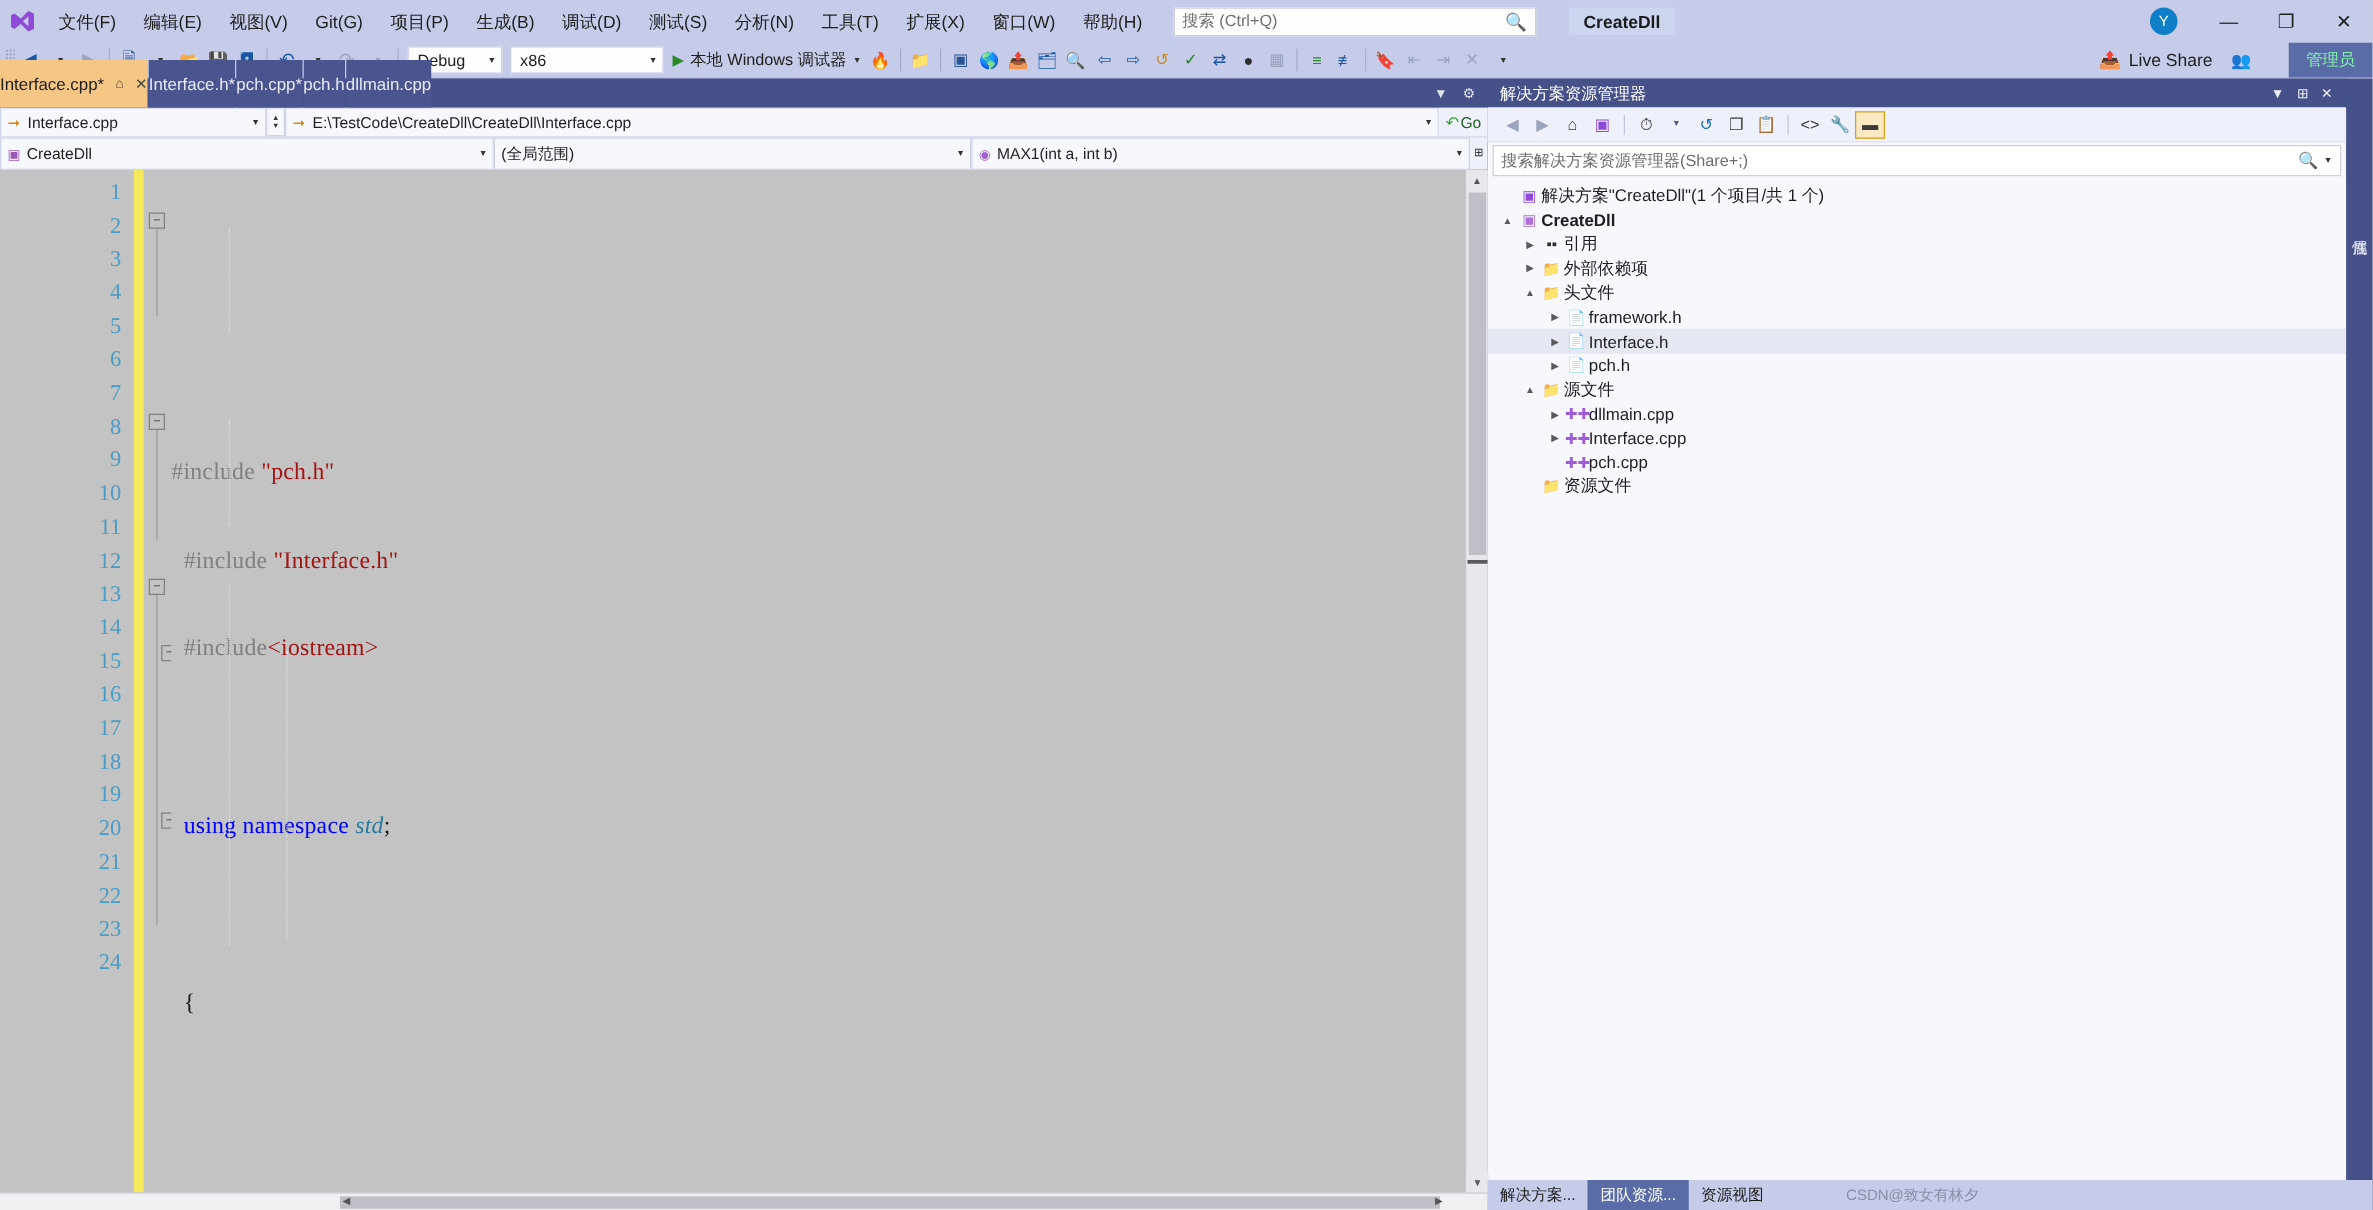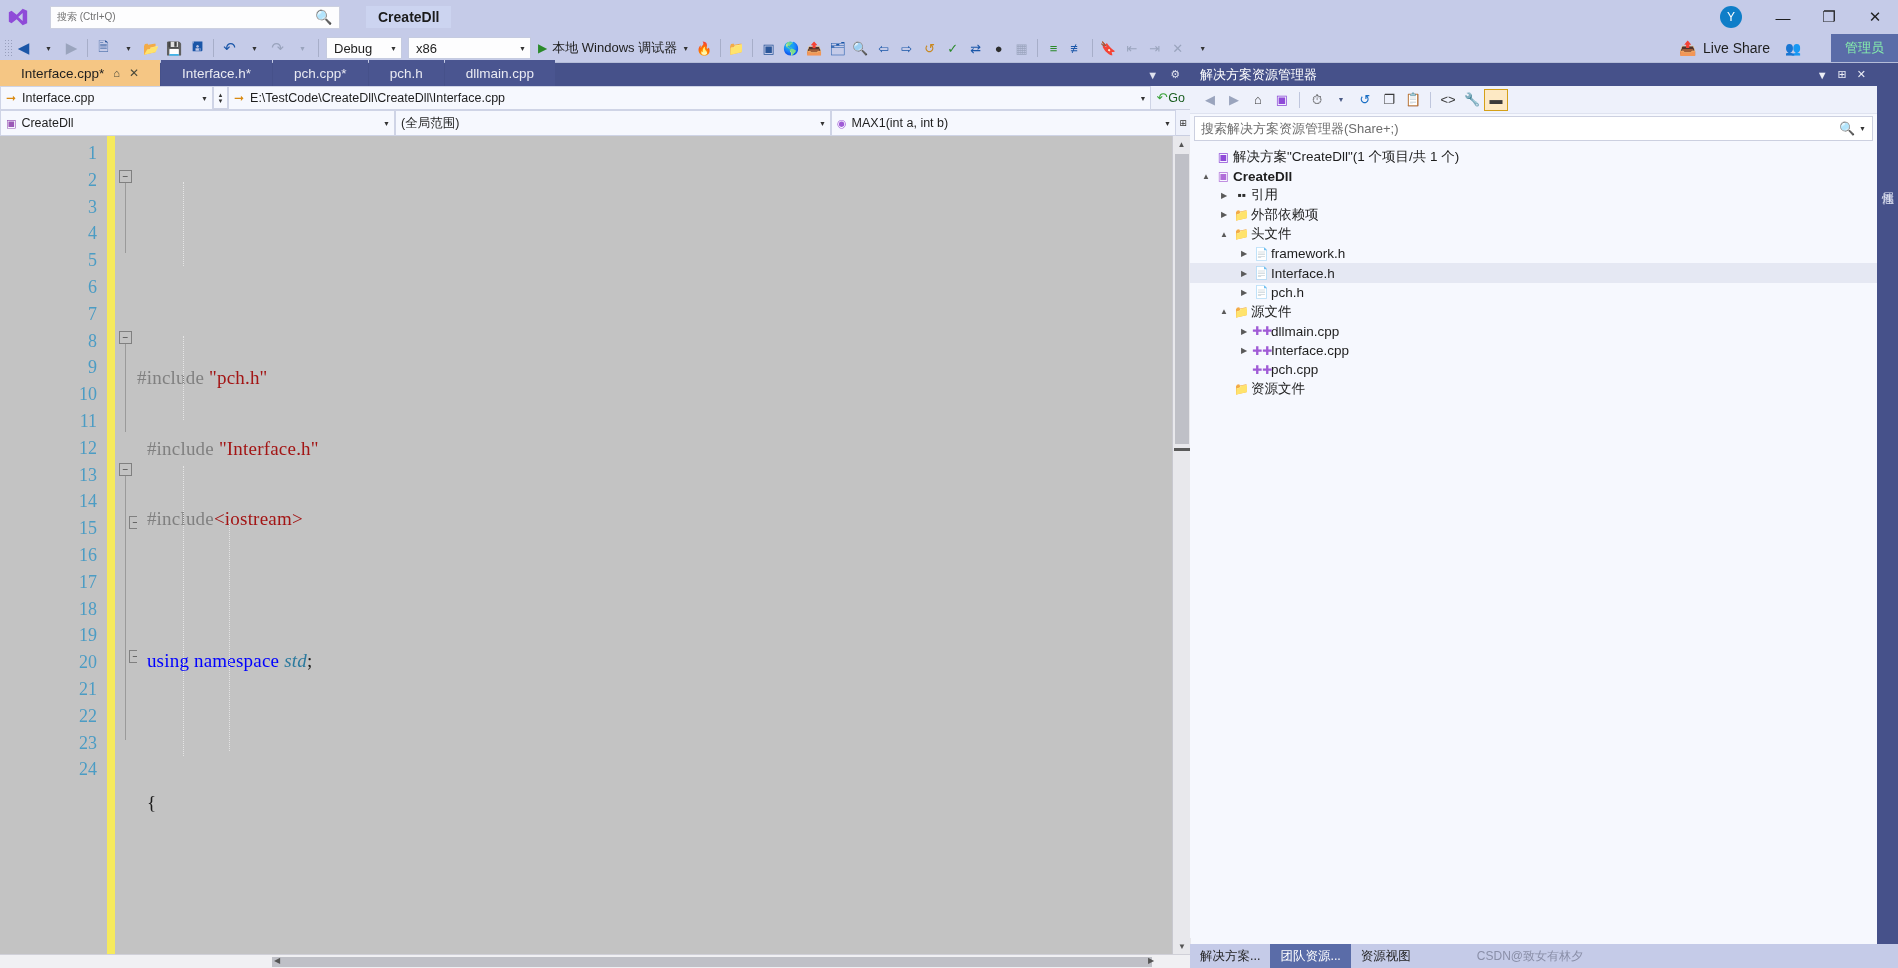--- a/index.html
+++ b/index.html
@@ -22,21 +22,21 @@
   .vs-logo svg { width:20px; height:20px; }
   .menu { display:flex; align-items:center; height:34px; }
   .menu-item {
     padding:0 11px; height:24px; line-height:24px; font-size:14px; color:#1e1e1e;
     cursor:default; white-space:nowrap;
   }
   .searchbox {
     margin-left:14px; width:290px; height:23px; background:#fdfdfe; border:1px solid #ccd0e0;
     display:flex; align-items:center; padding:0 6px; position:relative;
   }
-  .searchbox .ph { color:#717171; font-size:10px; flex:1; }
+  .searchbox .ph { color:#717171; font-size:13px; flex:1; }
   .searchbox .sicon { color:#333; font-size:14px; }
   .doc-title {
     margin-left:26px; font-size:14px; font-weight:bold; color:#1b1b1b;
     background:#ccd4f0; padding:3px 12px;
   }
   .titlebar-right { margin-left:auto; display:flex; align-items:center; height:34px; }
   .avatar {
     width:22px; height:22px; border-radius:50%; background:#0f7ec8; color:#fff;
     font-size:12px; display:flex; align-items:center; justify-content:center; margin-right:18px;
   }
@@ -69,21 +69,21 @@
   .admin-badge { background:#5a6ca8; color:#86efac; font-size:13px; padding:5px 14px; margin-left:14px; }
 
   
   .body { flex:1; display:flex; min-height:0; background:#46518a; }
 
   
   .editor-col { width:1190px; display:flex; flex-direction:column; min-width:0; background:#46518a; }
   .tabstrip { height:23px; display:flex; align-items:flex-end; background:#46518a;
               flex:0 0 23px; position:relative; }
   .tab {
-    height:26px; display:flex; align-items:center; padding:0 21px; font-size:13.5px;
+    height:38px; display:flex; align-items:center; padding:0 0; font-size:13.5px;
     color:#e9eaf2; background:#4a5590; margin-right:1px; white-space:nowrap;
   }
   .tab.active { background:#f5c684; color:#1e1e1e; }
   .tab .tbtn { margin-left:9px; font-size:11px; color:#4a4a3a; }
   .tab .tbtn.x { font-size:12px; }
   .tabstrip .tsright { margin-left:auto; display:flex; align-items:center; height:23px; padding-right:4px; }
   .tabstrip .tsright span { color:#dfe2ee; padding:0 6px; font-size:11px; }
 
   .navrow {
     height:24px; display:flex; align-items:stretch; background:#eef1fb; flex:0 0 24px;
@@ -105,21 +105,21 @@
   .dropsrow { height:26px; display:flex; background:#eef1fb; flex:0 0 26px; align-items:stretch;
               border-bottom:1px solid #c9cee1;}
   .dsel {
     display:flex; align-items:center; background:#f6f8fe; border:1px solid #cfd4e6;
     font-size:12.5px; padding:0 4px 0 5px; height:26px;
   }
   .dsel .ic { margin-right:5px; font-size:11px; }
   .dsel .dv { flex:1; white-space:nowrap; overflow:hidden; }
   .dsel .dc { font-size:7px; color:#333; padding-left:6px; }
   .ds1 { width:395px; }
-  .ds2 { width:436px; }
+  .ds2 { width:382px; }
   .ds3 { flex:1; }
   .dropsrow .pinbox { width:14px; display:flex; align-items:center; justify-content:center;
                        background:#eef1fb; font-size:9px; color:#333; }
 
   .editor-wrap { flex:1; display:flex; min-height:0; background:#c3c3c3; position:relative; }
   .gutter-nums {
     width:107px; background:#c3c3c3; text-align:right; padding-top:4px;
     font-family:"Liberation Serif","DejaVu Serif",serif; font-size:18px; color:#4b9cc4;
     flex:0 0 107px; user-select:none;
   }
@@ -217,20 +217,35 @@
 </head>
 <body>
 
 <div class="app">
 
   <div class="titlebar">
     <div class="vs-logo">
       <svg viewBox="0 0 24 24">
           <path d="M17.6 2.2 23 4.6v14.8l-5.4 2.4-7.2-7.1-6.2 4.7L1 17.6V6.4l3.2-1.8 6.2 4.7 7.2-7.1z m0 5.1L12.3 12l5.3 4.7V7.3z" fill="#8f4bd8"></path>
         </svg>
+    </div>
+    <div class="menu">
+      <div class="menu-item">文件(F)</div>
+      <div class="menu-item">编辑(E)</div>
+      <div class="menu-item">视图(V)</div>
+      <div class="menu-item">Git(G)</div>
+      <div class="menu-item">项目(P)</div>
+      <div class="menu-item">生成(B)</div>
+      <div class="menu-item">调试(D)</div>
+      <div class="menu-item">测试(S)</div>
+      <div class="menu-item">分析(N)</div>
+      <div class="menu-item">工具(T)</div>
+      <div class="menu-item">扩展(X)</div>
+      <div class="menu-item">窗口(W)</div>
+      <div class="menu-item">帮助(H)</div>
     </div>
     <div class="searchbox">
       <div class="ph">搜索 (Ctrl+Q)</div>
       <div class="sicon">🔍</div>
     </div>
     <div class="doc-title">CreateDll</div>
     <div class="titlebar-right">
       <div class="avatar">Y</div>
       <div class="wbtn">—</div>
       <div class="wbtn">❐</div>

